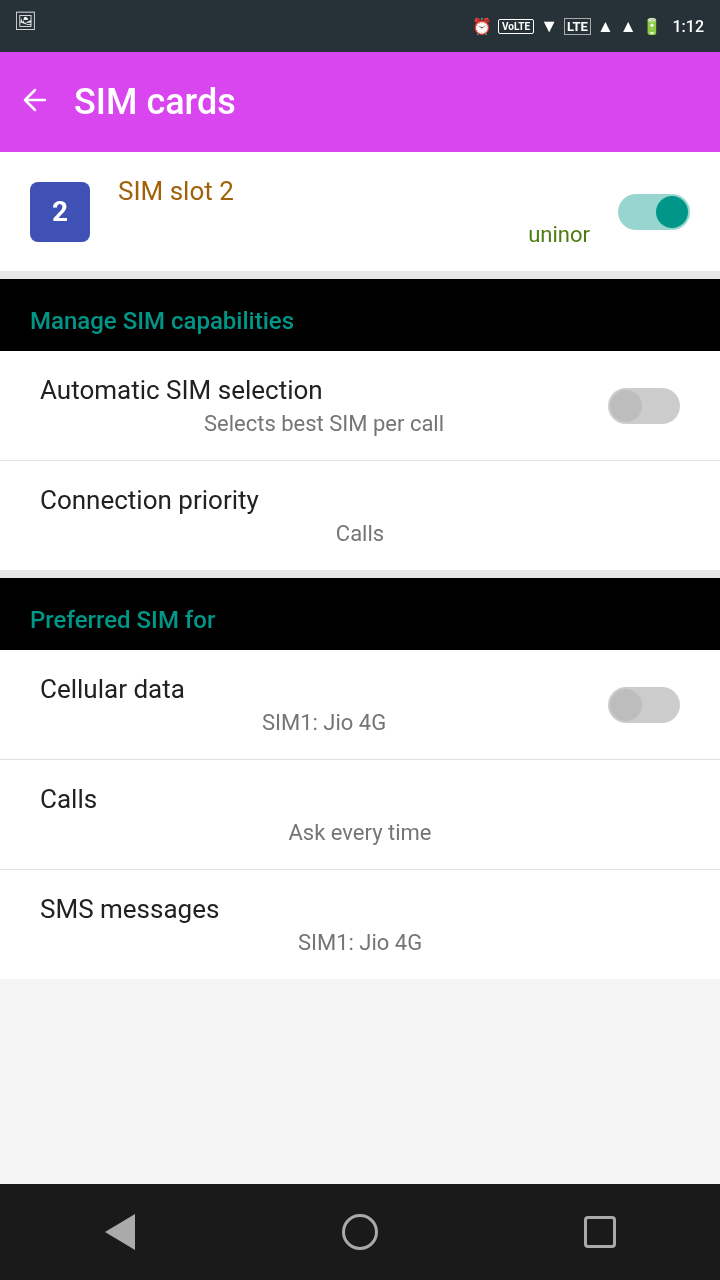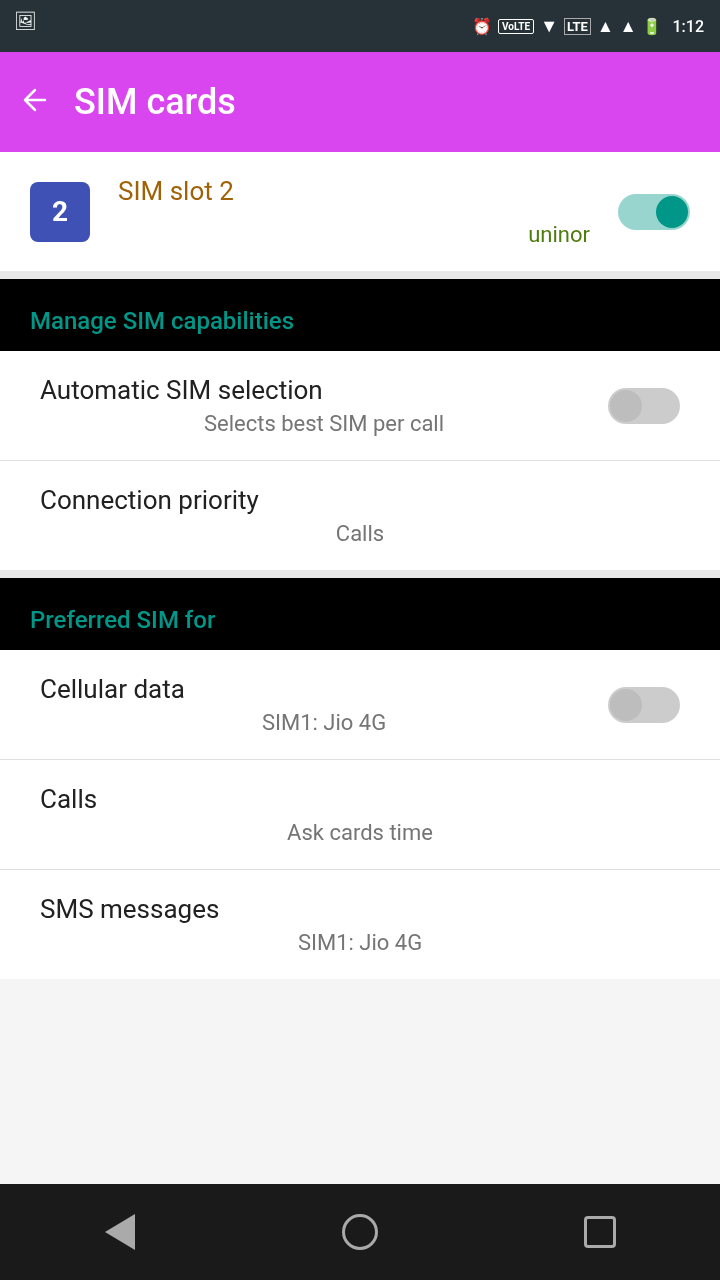--- a/index.html
+++ b/index.html
@@ -314,21 +314,21 @@
     <div class="toggle off">
       <div class="toggle-thumb"></div>
     </div>
   </div>
 
   <div class="divider"></div>
 
   <div class="setting-row">
     <div class="setting-row-info">
       <div class="setting-row-title">Calls</div>
-      <div class="setting-row-subtitle">Ask cards time</div>
+      <div class="setting-row-subtitle">Ask every time</div>
     </div>
   </div>
 
   <div class="divider"></div>
 
   <div class="setting-row">
     <div class="setting-row-info">
       <div class="setting-row-title">SMS messages</div>
       <div class="setting-row-subtitle">SIM1: Jio 4G</div>
     </div>

